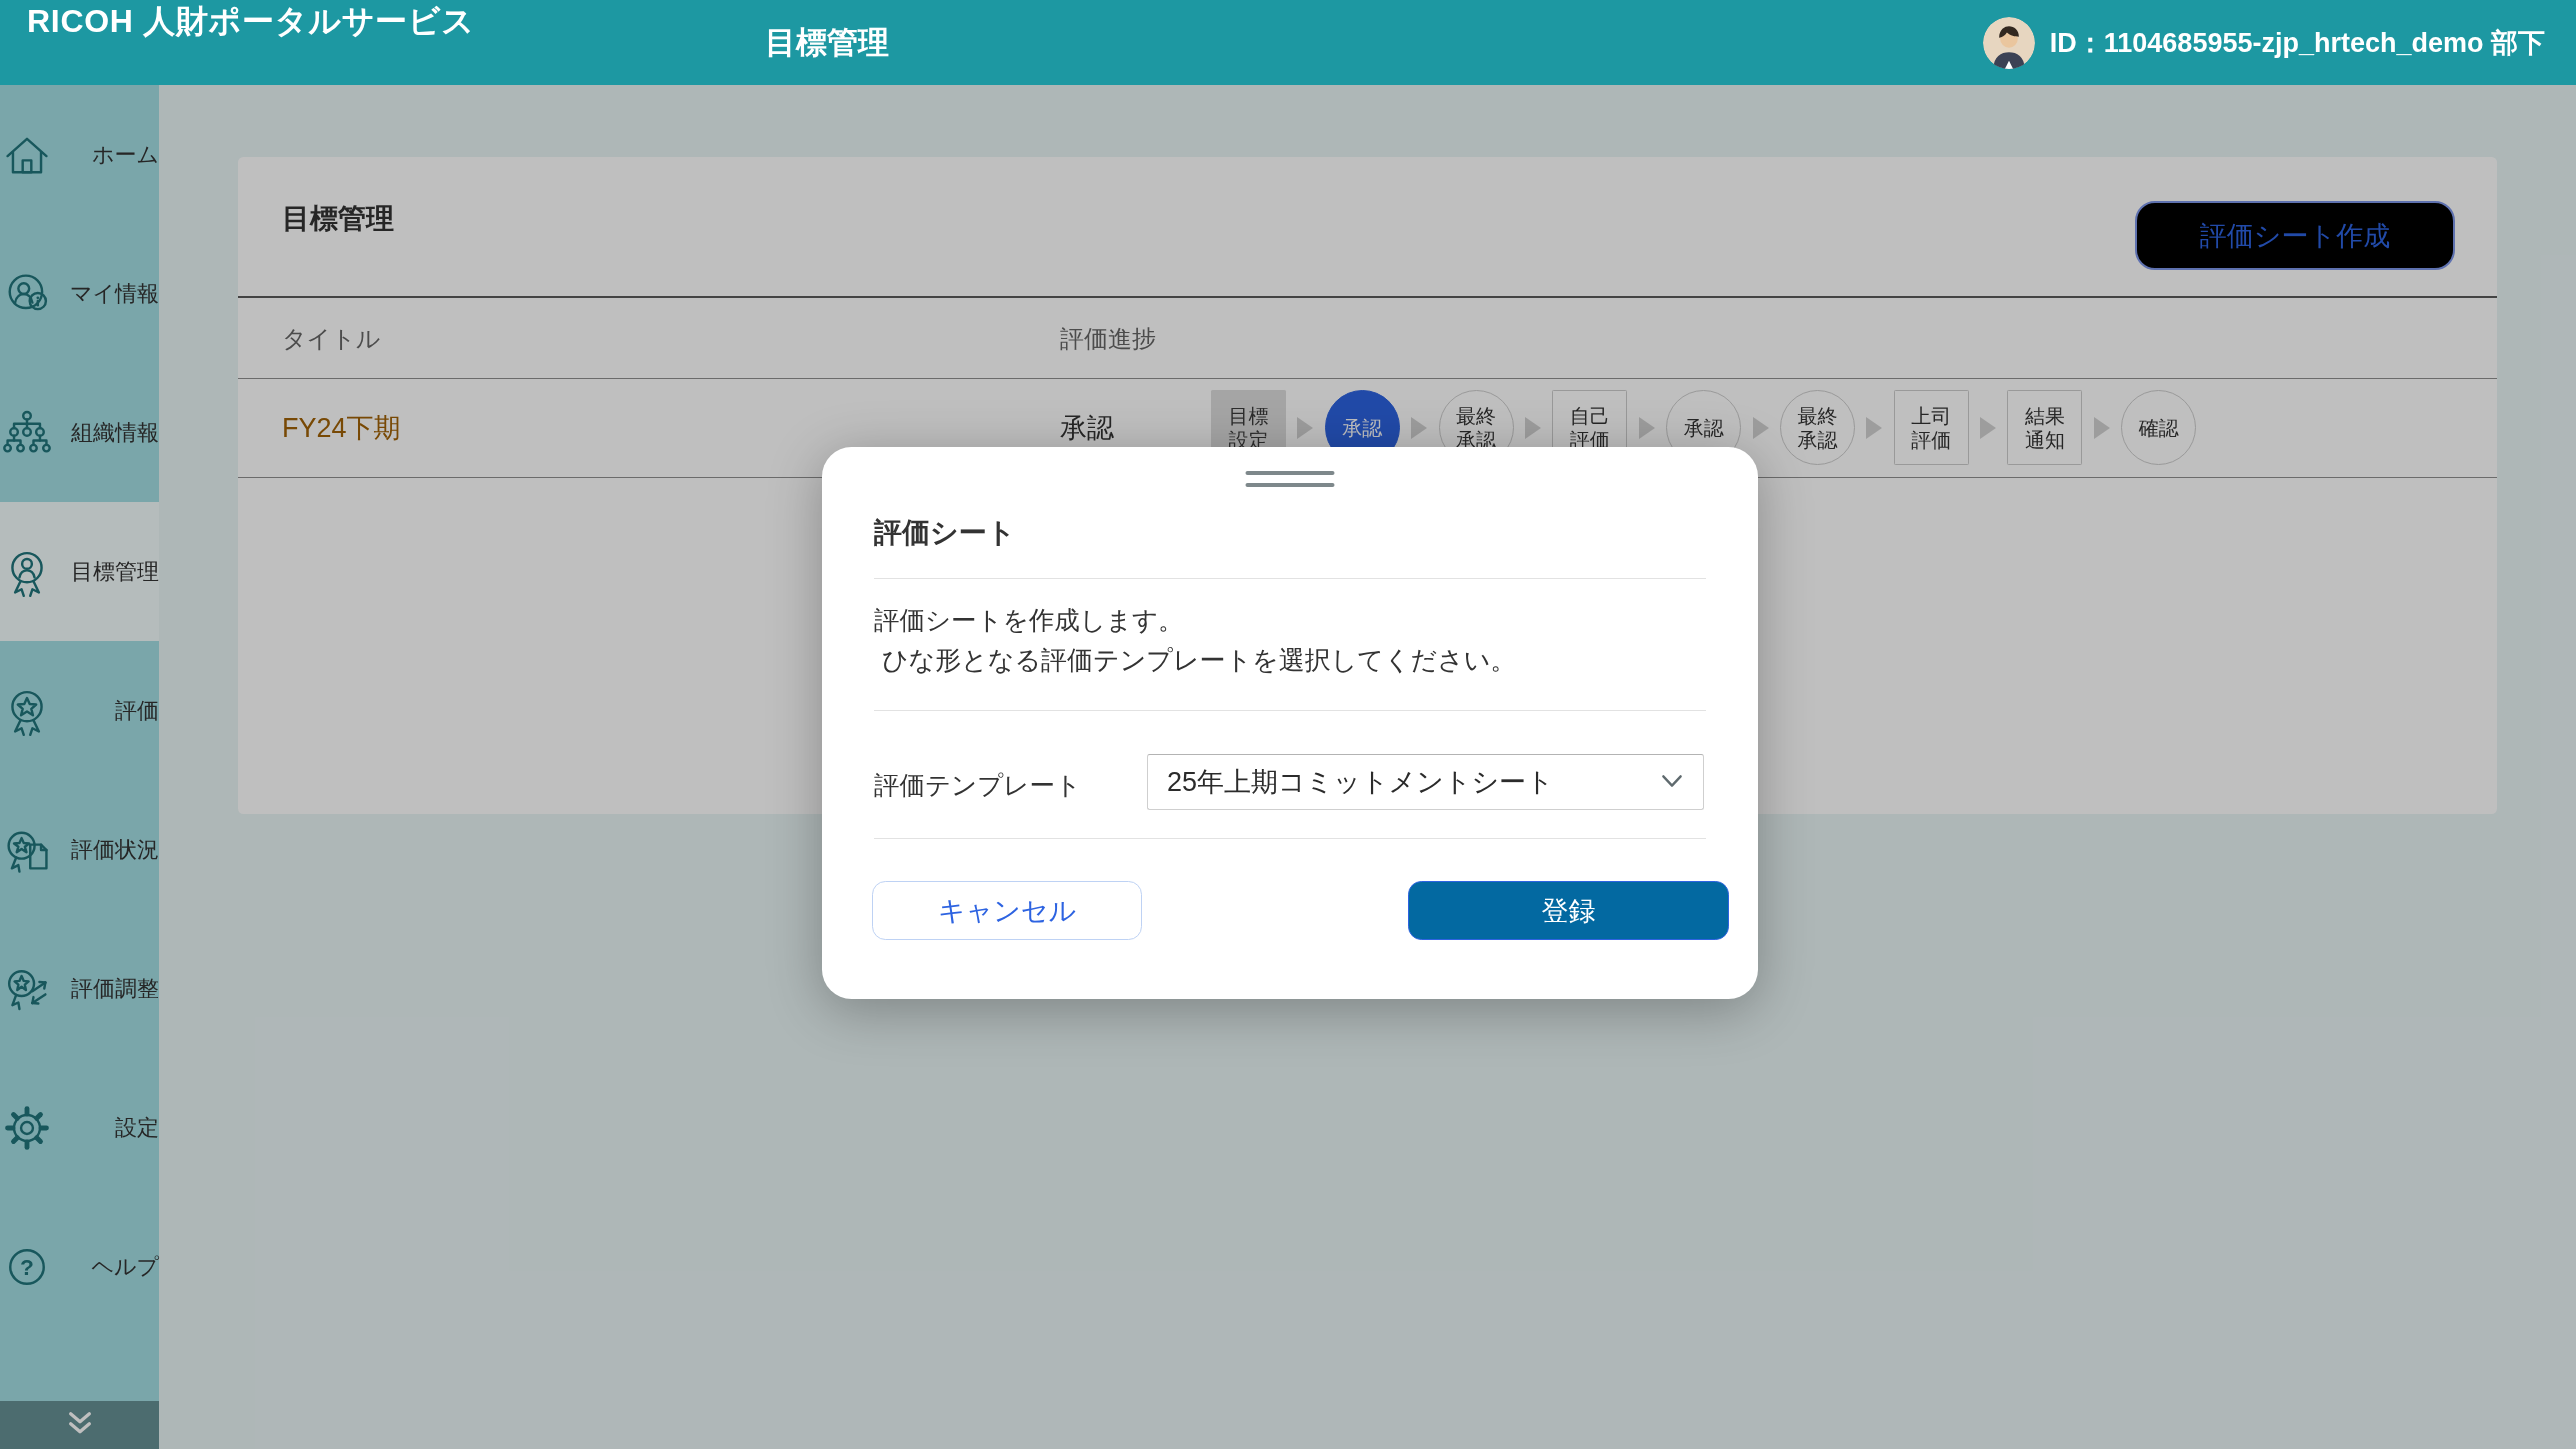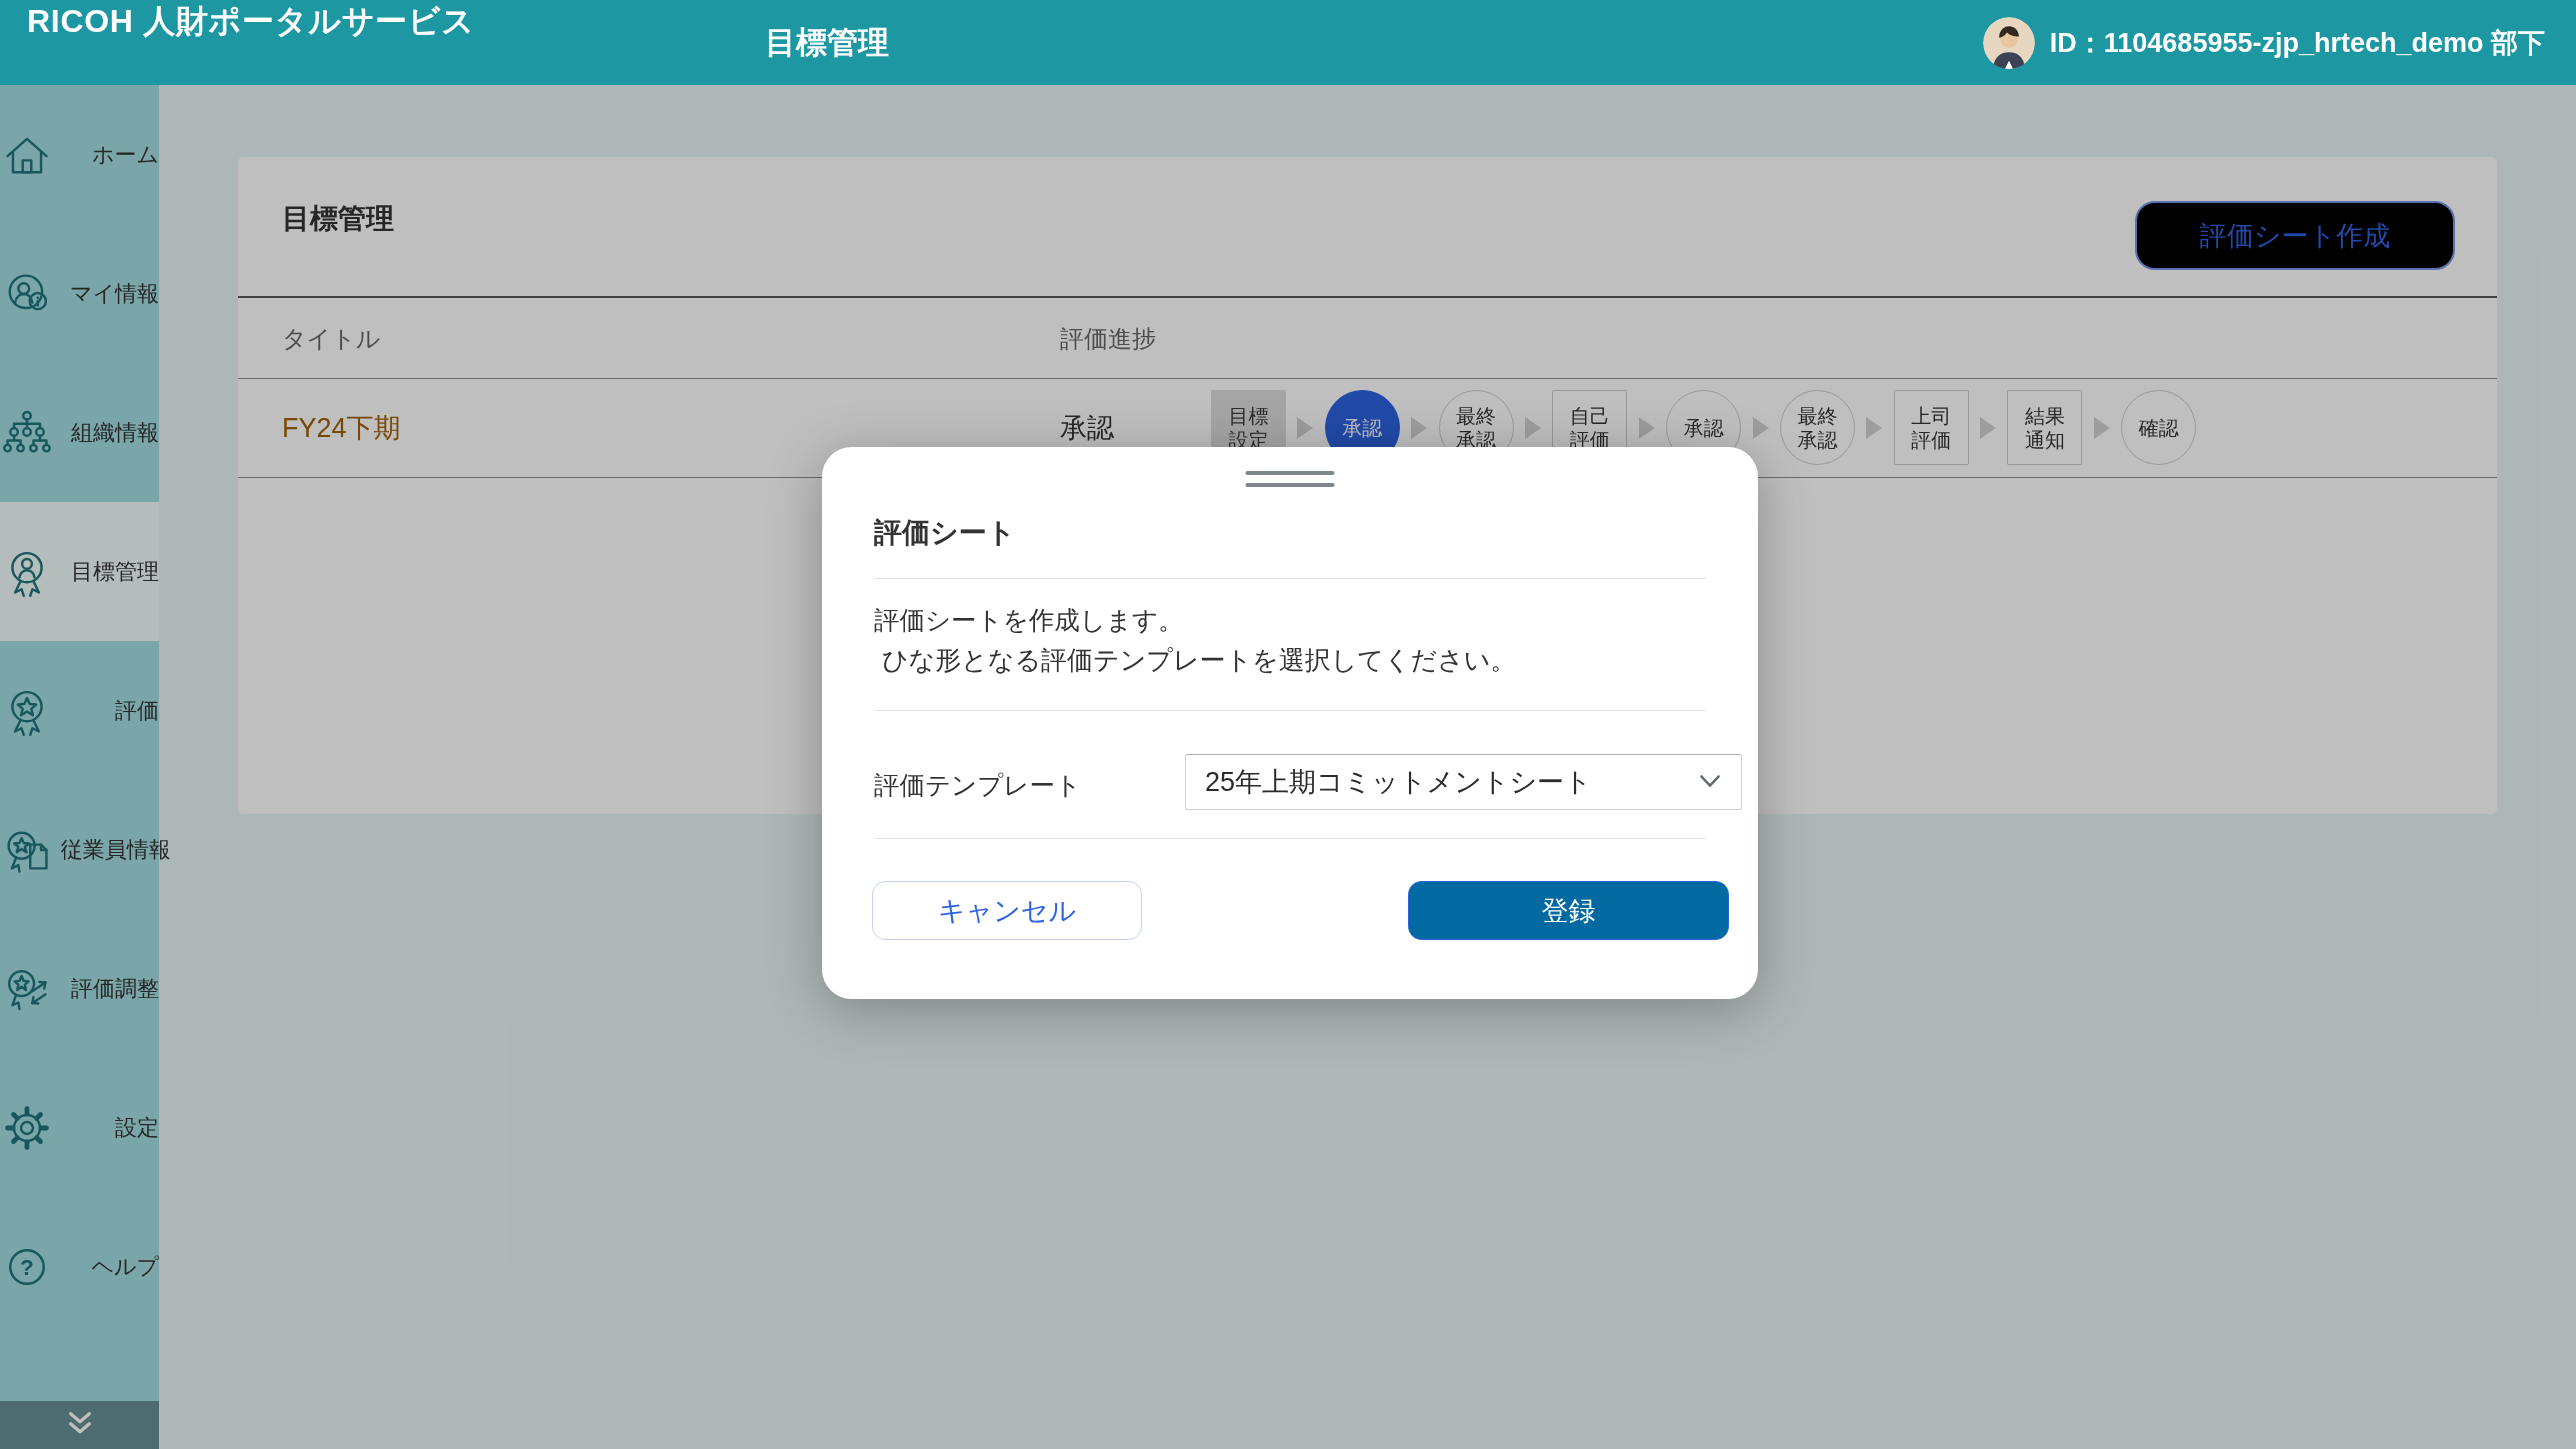--- a/index.html
+++ b/index.html
@@ -51,21 +51,21 @@
     box-shadow:0 10.7px 54px rgba(0,0,0,.28);}
   .handle{position:absolute;top:24px;left:50%;transform:translateX(-50%);width:89px;cursor:grab;}
   .handle div{height:4px;border-radius:2px;background:#7e888b;margin-bottom:8px;}
   .m-title{position:absolute;left:52px;top:67px;font-size:28px;font-weight:bold;color:#333;}
   .m-hr{position:absolute;left:52px;right:52px;border-top:1.3px solid #e2e2e2;height:0;}
   .hr1{top:131px;} .hr2{top:263px;} .hr3{top:391px;}
   .m-line1{position:absolute;left:52px;top:156px;font-size:25.5px;color:#333;}
   .m-line2{position:absolute;left:60px;top:196px;font-size:26px;color:#333;}
   .m-label{position:absolute;left:52px;top:321px;font-size:25.5px;color:#333;}
   .m-select{position:absolute;left:325px;top:307px;width:557px;height:56px;box-sizing:border-box;background:#fff;
-    border:1.3px solid #cfcfcf;border-top-color:#b3b3b3;border-radius:2.7px;display:flex;align-items:center;cursor:pointer;margin-left:38px;}
+    border:1.3px solid #cfcfcf;border-top-color:#b3b3b3;border-radius:2.7px;display:flex;align-items:center;cursor:pointer;}
   .m-select-value{margin-left:19px;font-size:27px;color:#2b2b2b;}
   .m-select-chev{position:absolute;right:17.4px;top:50%;transform:translateY(-50%);}
   .btn{position:absolute;top:434px;height:59px;box-sizing:border-box;border-radius:13.4px;font-size:27px;
     display:flex;align-items:center;justify-content:center;cursor:pointer;}
   .btn-cancel{left:50px;width:270px;background:#fff;border:1.3px solid #bed2f4;color:#2d63e1;}
   .btn-submit{left:560px;width:321px;background:#0369a1;border:1.3px solid #2d63e1;color:#fff;margin-left:26px;}
 </style>
 </head>
 <body>
 
@@ -159,21 +159,21 @@
       <div class="side-item">
         <span class="side-icon">
           <svg viewBox="0 0 100 100" fill="none" stroke="#20747b" stroke-width="4.5" stroke-linecap="round" stroke-linejoin="round">
             <circle cx="40" cy="42" r="24"></circle>
             <polygon points="40,28 44,37 54,38 46,44 49,54 40,48 31,54 34,44 26,38 36,37"></polygon>
             <path d="M30 64 L22 84 L34 78 L36 90"></path>
             <path d="M56 40 H76 L86 50 V84 H56 Z"></path>
             <path d="M76 40 V50 H86"></path>
           </svg>
         </span>
-        <span class="side-label">従業員情報</span>
+        <span class="side-label">評価状況</span>
       </div>
       <div class="side-item">
         <span class="side-icon">
           <svg viewBox="0 0 100 100" fill="none" stroke="#20747b" stroke-width="4.5" stroke-linecap="round" stroke-linejoin="round">
             <circle cx="40" cy="40" r="23"></circle>
             <polygon points="40,26 44,35 53,36 46,42 48,52 40,46 32,52 34,42 27,36 36,35"></polygon>
             <path d="M30 61 L23 80 L34 75 L36 87"></path>
             <path d="M60 54 L84 38"></path>
             <path d="M84 38 l-11 -1"></path>
             <path d="M84 38 l-2 11"></path>

